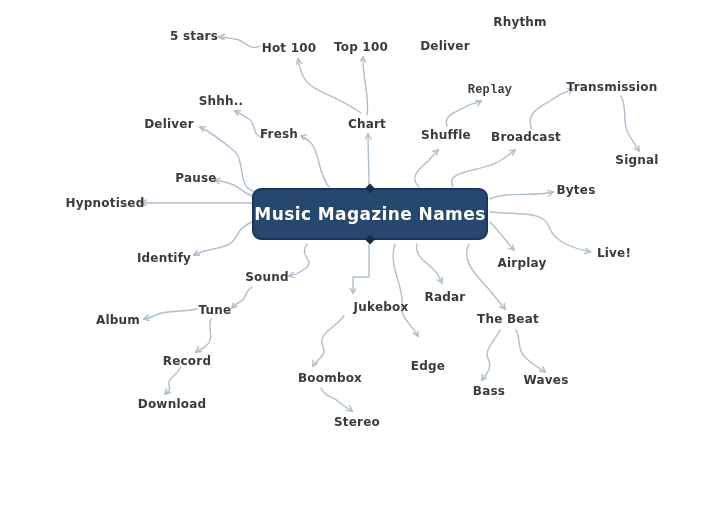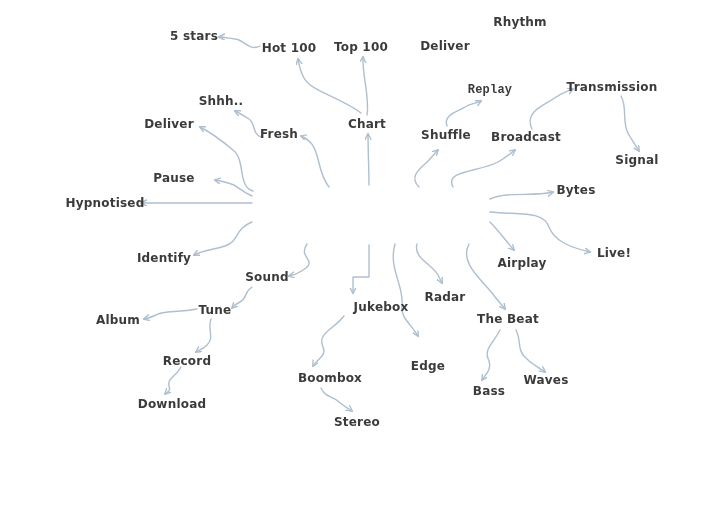--- a/index.html
+++ b/index.html
@@ -91,35 +91,40 @@
       <div class="node" style="left: 520px; top: 22px;">Rhythm</div>
       <div class="node" style="left: 221px; top: 101px;">Shhh..</div>
       <div class="node" style="left: 169px; top: 124px;">Deliver</div>
       <div class="node" style="left: 279px; top: 134px;">Fresh</div>
       <div class="node" style="left: 367px; top: 124px;">Chart</div>
       <div class="node" style="left: 446px; top: 135px;">Shuffle</div>
       <div class="node" style="left: 490px; top: 90px; font-family: Liberation Mono, monospace;">Replay</div>
       <div class="node" style="left: 526px; top: 137px;">Broadcast</div>
       <div class="node" style="left: 612px; top: 87px;">Transmission</div>
       <div class="node" style="left: 637px; top: 160px;">Signal</div>
-      <div class="node" style="left: 174px; top: 178px;">Pause</div>
+      <div class="node" style="left: 196px; top: 178px;">Pause</div>
       <div class="node" style="left: 105px; top: 203px;">Hypnotised</div>
       <div class="node" style="left: 576px; top: 190px;">Bytes</div>
       <div class="node" style="left: 164px; top: 258px;">Identify</div>
       <div class="node" style="left: 614px; top: 253px;">Live!</div>
       <div class="node" style="left: 522px; top: 263px;">Airplay</div>
       <div class="node" style="left: 267px; top: 277px;">Sound</div>
       <div class="node" style="left: 215px; top: 310px;">Tune</div>
       <div class="node" style="left: 118px; top: 320px;">Album</div>
       <div class="node" style="left: 355px; top: 307px; margin-left: 26px;">Jukebox</div>
       <div class="node" style="left: 445px; top: 297px;">Radar</div>
       <div class="node" style="left: 508px; top: 319px;">The Beat</div>
       <div class="node" style="left: 187px; top: 361px;">Record</div>
       <div class="node" style="left: 414px; top: 366px; padding-left: 28px;">Edge</div>
       <div class="node" style="left: 330px; top: 378px;">Boombox</div>
       <div class="node" style="left: 489px; top: 391px;">Bass</div>
       <div class="node" style="left: 546px; top: 380px;">Waves</div>
       <div class="node" style="left: 172px; top: 404px;">Download</div>
       <div class="node" style="left: 357px; top: 422px;">Stereo</div>
     </div>
 
+  <div class="center-box" id="center-box" style="left: 252px; top: 188px; width: 236px; height: 52px;">
+    <div class="diamond top"></div>
+    <span class="label">Music Magazine Names</span>
+    <div class="diamond bottom"></div>
+  </div>
 
 </div>
 
 </body></html>

